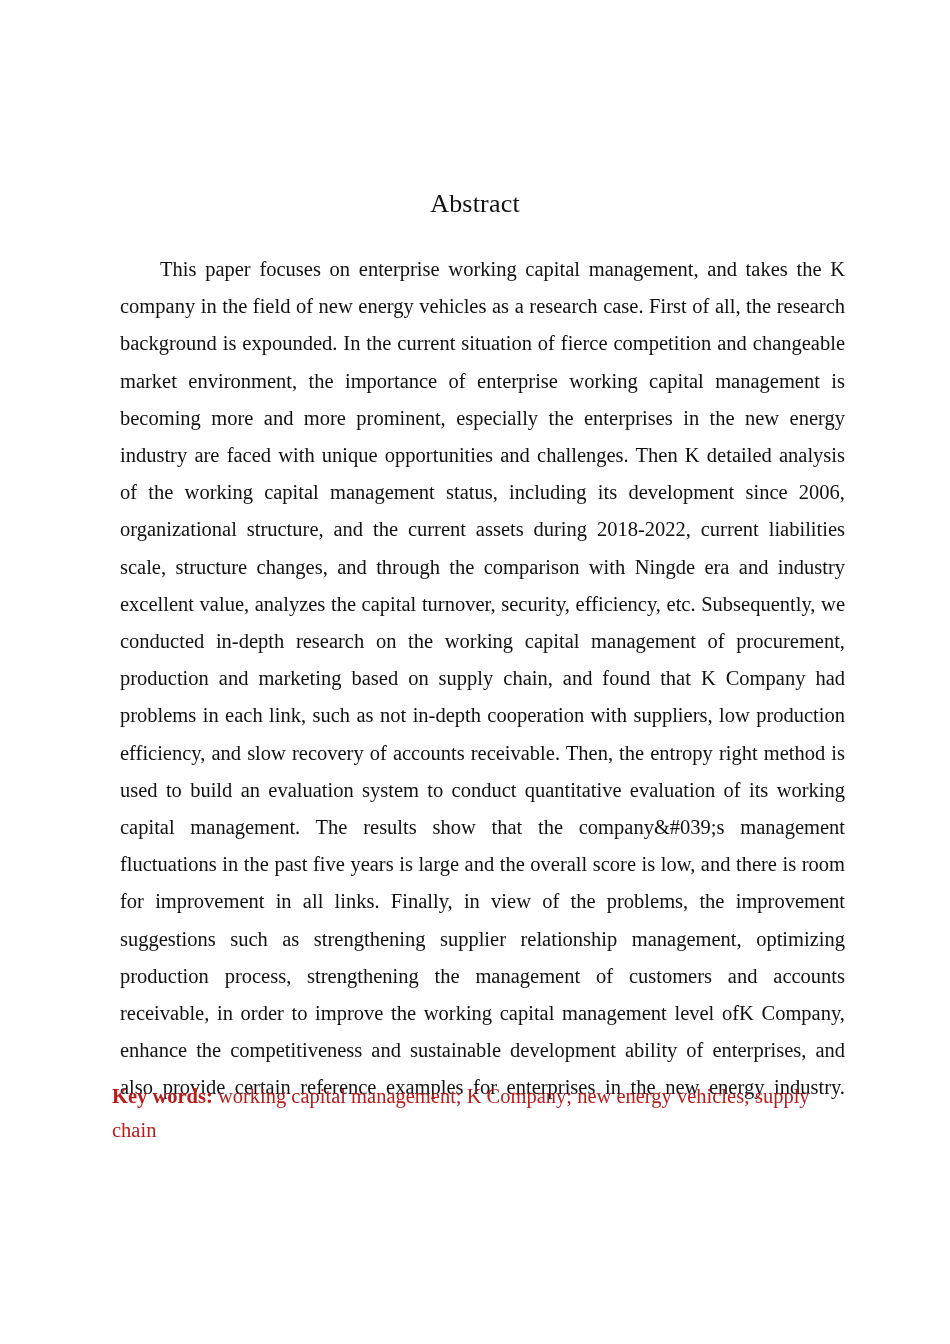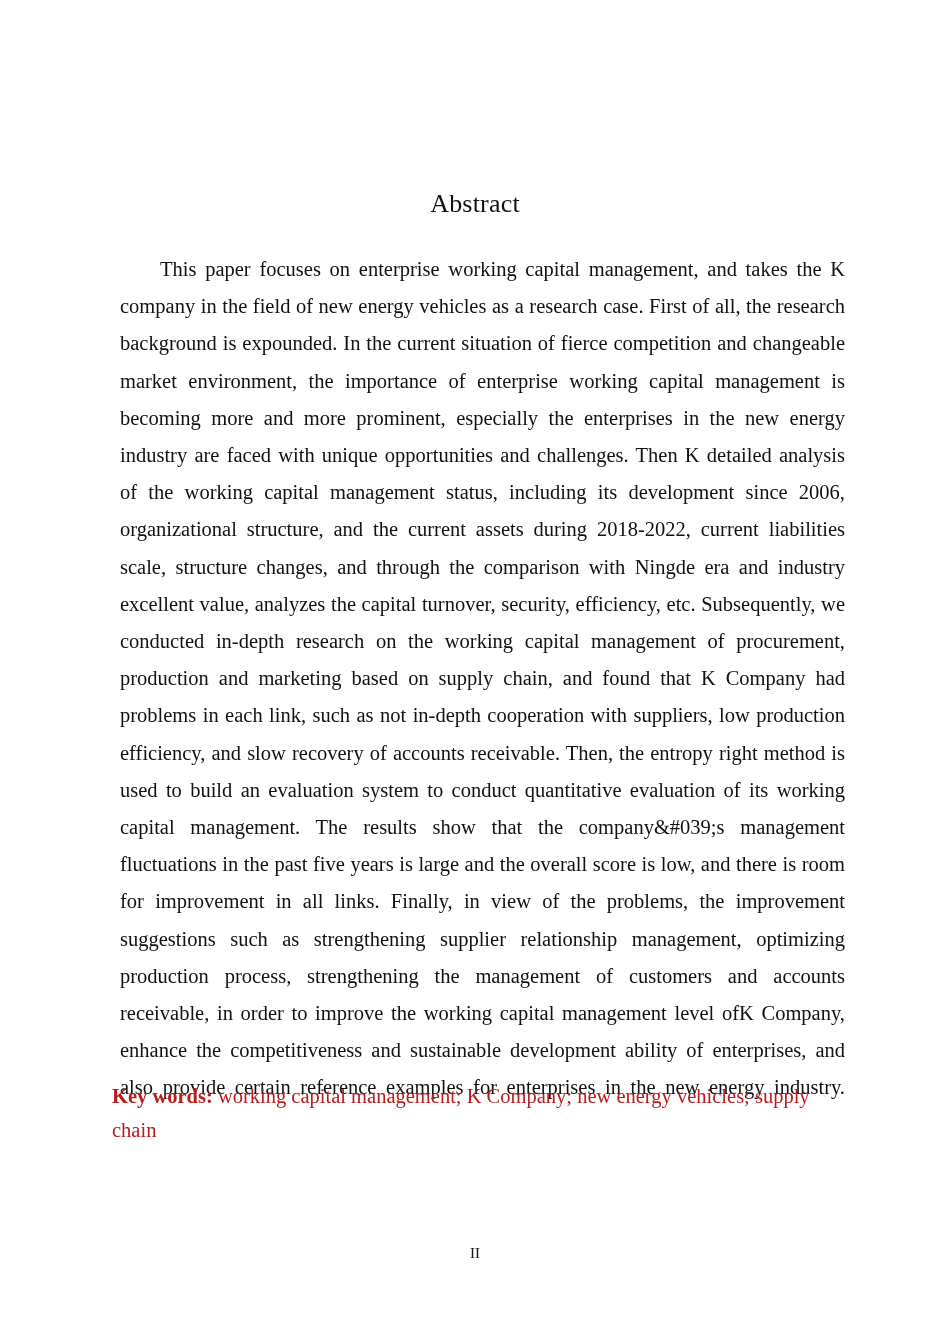--- a/index.html
+++ b/index.html
@@ -103,15 +103,14 @@
   <h1 class="abstract-title">Abstract</h1>
 
   <div class="body-block">
     <p class="abstract-para">This paper focuses on enterprise working capital management, and takes the K company in the field of new energy vehicles as a research case. First of all, the research background is expounded. In the current situation of fierce competition and changeable market environment, the importance of enterprise working  capital management is becoming more  and more prominent, especially the enterprises in the new  energy industry are  faced with unique opportunities and challenges. Then K detailed analysis of the working capital management status, including its development since 2006, organizational structure, and the current assets during 2018-2022, current liabilities scale, structure changes, and through the comparison with Ningde era and industry excellent value, analyzes the capital turnover, security, efficiency, etc. Subsequently, we conducted in-depth research on the working capital management of procurement, production and marketing based on supply chain, and found that K Company had problems in each link, such as not in-depth cooperation with suppliers, low production efficiency, and slow recovery of accounts receivable. Then, the entropy right method is used to build an evaluation system to conduct quantitative evaluation of its working capital management. The results show that the company&amp;#039;s management fluctuations in the past five years is large and the overall score is low, and there is room for improvement in all links. Finally, in view of the problems, the improvement suggestions such as strengthening supplier relationship management, optimizing production process, strengthening the management of customers and accounts receivable, in order to improve the working capital management level ofK Company, enhance the competitiveness and sustainable development ability of enterprises, and also provide certain reference examples for enterprises in the new energy industry.</p>
   </div>
 
   <div class="keywords-line">
     <span class="keywords-label">Key words:</span><span class="keywords-value"> working capital management; K Company; new energy vehicles; supply chain</span>
   </div>
 
-  <div class="page-number">II</div>
 
 </div>
 
 </body></html>

